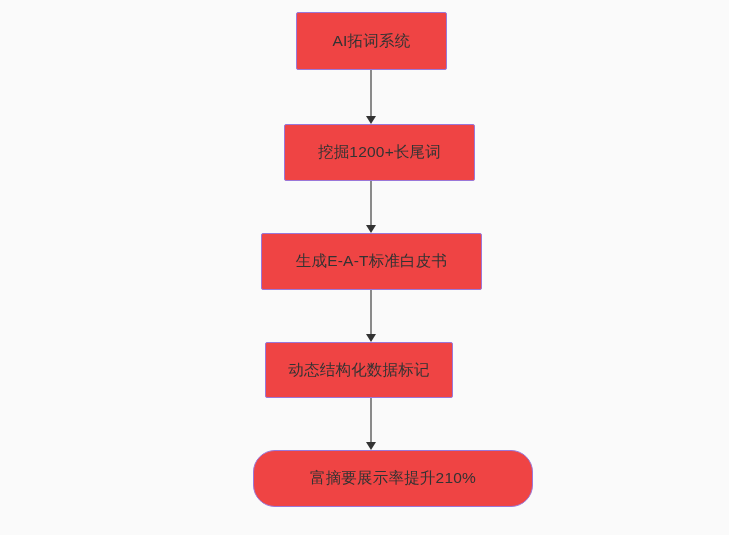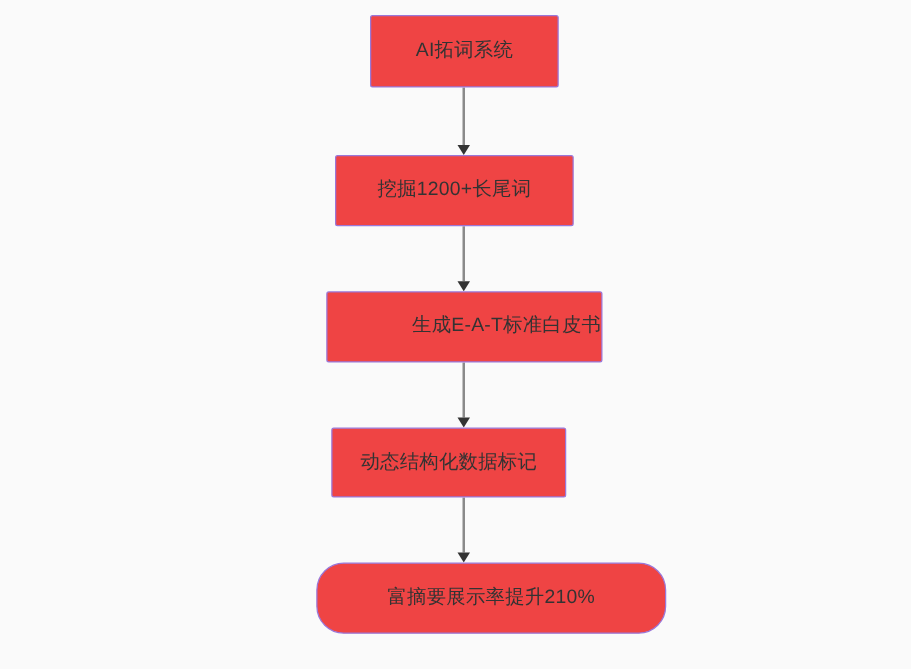--- a/index.html
+++ b/index.html
@@ -87,25 +87,25 @@
 
   <div class="edge" style="left:371px; top:398px;">
     <div class="edge-line" style="height:44px;"></div>
     <div class="edge-arrow" style="top:44px;"></div>
   </div>
 
   <div class="node" style="left:296px; top:12px; width:151px; height:58px;">
     <span class="node-label">AI拓词系统</span>
   </div>
 
-  <div class="node" style="left:268px; top:124px; width:191px; height:57px;">
+  <div class="node" style="left:284px; top:124px; width:191px; height:57px;">
     <span class="node-label">挖掘1200+长尾词</span>
   </div>
 
-  <div class="node" style="left:261px; top:233px; width:221px; height:57px;justify-content:flex-end;">
+  <div class="node" style="left:261px; top:233px; width:221px; height:57px;">
     <span class="node-label">生成E-A-T标准白皮书</span>
   </div>
 
   <div class="node" style="left:265px; top:342px; width:188px; height:56px;">
     <span class="node-label">动态结构化数据标记</span>
   </div>
 
   <div class="node" style="left:253px; top:450px; width:280px; height:57px;border-radius:22px;">
     <span class="node-label">富摘要展示率提升210%</span>
   </div>

